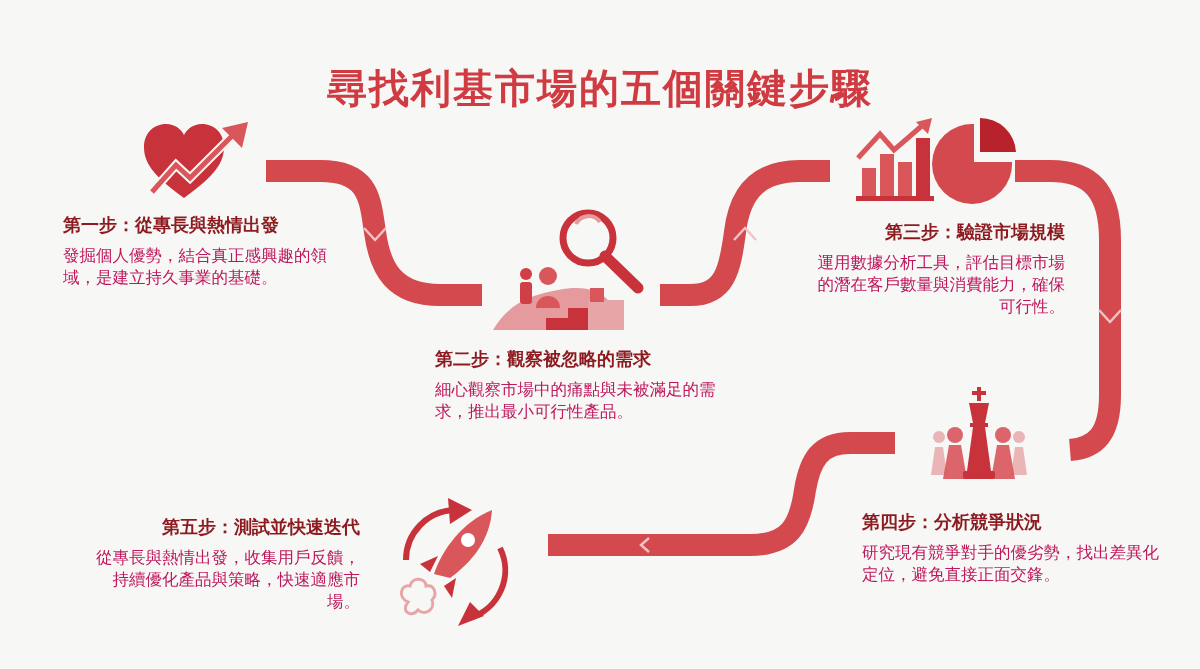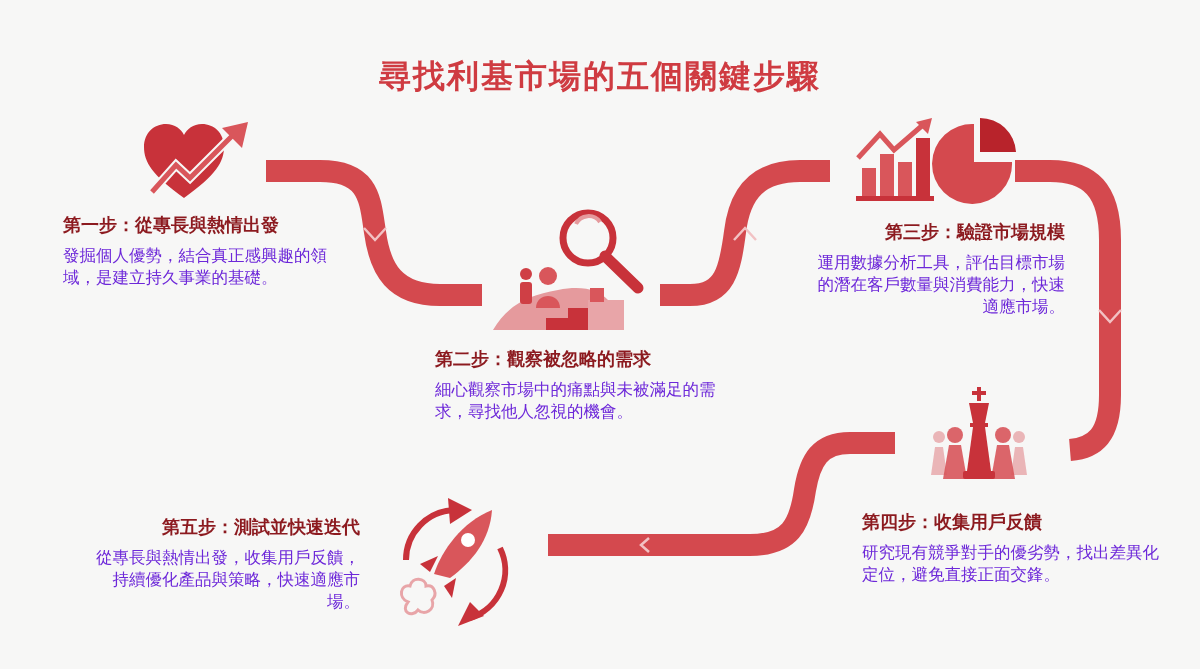--- a/index.html
+++ b/index.html
@@ -6,29 +6,29 @@
     body {
       width: 1200px; height: 669px; overflow: hidden;
       background: #f7f7f6;
       font-family: "DejaVu Sans", "Liberation Sans", sans-serif;
       position: relative;
     }
     .stage { position: absolute; left: 0; top: 0; width: 1200px; height: 669px; }
     svg.paths { position: absolute; left: 0; top: 0; }
     .title {
       position: absolute; left: 0; top: 34px; width: 1200px; text-align: center;
-      font-size: 32px; font-weight: bold; color: #cf3b41; letter-spacing: 2px;
+      font-size: 40px; font-weight: bold; color: #cf3b41; letter-spacing: 2px;
     }
     .step { position: absolute; }
     .step h2 {
       margin: 0 0 8px 0; font-size: 18px; font-weight: bold; color: #8c1a1f;
       white-space: nowrap;
     }
     .step p {
-      margin: 0; font-size: 16.5px; line-height: 22px; color: #6d28d9;
+      margin: 0; font-size: 16.5px; line-height: 22px; color: #be185d;
     }
     .icon { position: absolute; }
   </style>
 </head>
 <body>
 
 <div class="stage">
 
   <svg class="paths" width="1200" height="669" viewBox="0 0 1200 669">
     <g fill="none" stroke="#d4494e" stroke-width="22" stroke-linecap="butt">
@@ -121,30 +121,30 @@
     <path d="M16 112 C6 108 8 94 18 96 C20 86 34 88 34 96 C42 94 46 104 40 110 C44 120 32 126 26 120 C20 128 8 122 16 112 Z" fill="none" stroke="#e8a5a8" stroke-width="3"></path>
   </svg>
 
   <div class="step" style="left:63px; top:213px; width:270px;">
     <h2>第一步：從專長與熱情出發</h2>
     <p>發掘個人優勢，結合真正感興趣的領域，是建立持久事業的基礎。</p>
   </div>
 
   <div class="step" style="left:435px; top:347px; width:285px;">
     <h2>第二步：觀察被忽略的需求</h2>
-    <p>細心觀察市場中的痛點與未被滿足的需求，尋找他人忽視的機會。</p>
+    <p>細心觀察市場中的痛點與未被滿足的需求，推出最小可行性產品。</p>
   </div>
 
   <div class="step" style="left:815px; top:220px; width:250px;text-align:right;">
     <h2>第三步：驗證市場規模</h2>
-    <p>運用數據分析工具，評估目標市場的潛在客戶數量與消費能力，快速適應市場。</p>
+    <p>運用數據分析工具，評估目標市場的潛在客戶數量與消費能力，確保可行性。</p>
   </div>
 
   <div class="step" style="left:862px; top:510px; width:300px;">
-    <h2>第四步：收集用戶反饋</h2>
+    <h2>第四步：分析競爭狀況</h2>
     <p>研究現有競爭對手的優劣勢，找出差異化定位，避免直接正面交鋒。</p>
   </div>
 
   <div class="step" style="left:80px; top:515px; width:280px;text-align:right;">
     <h2>第五步：測試並快速迭代</h2>
     <p>從專長與熱情出發，收集用戶反饋，持續優化產品與策略，快速適應市場。</p>
   </div>
 
 </div>
 

